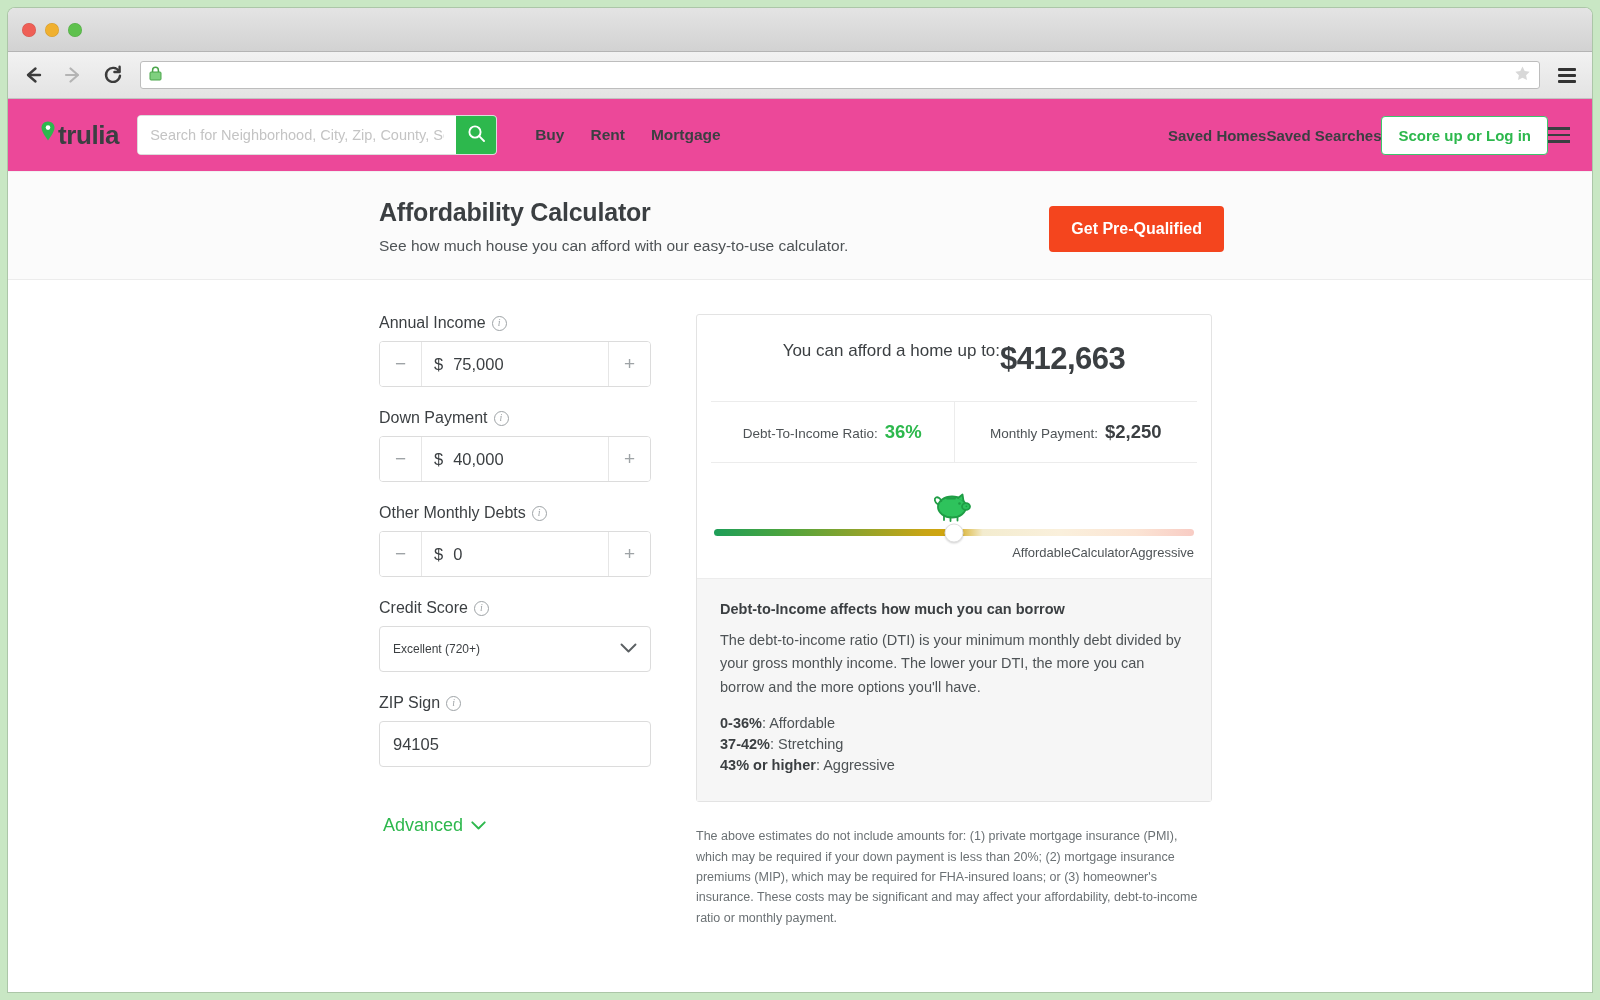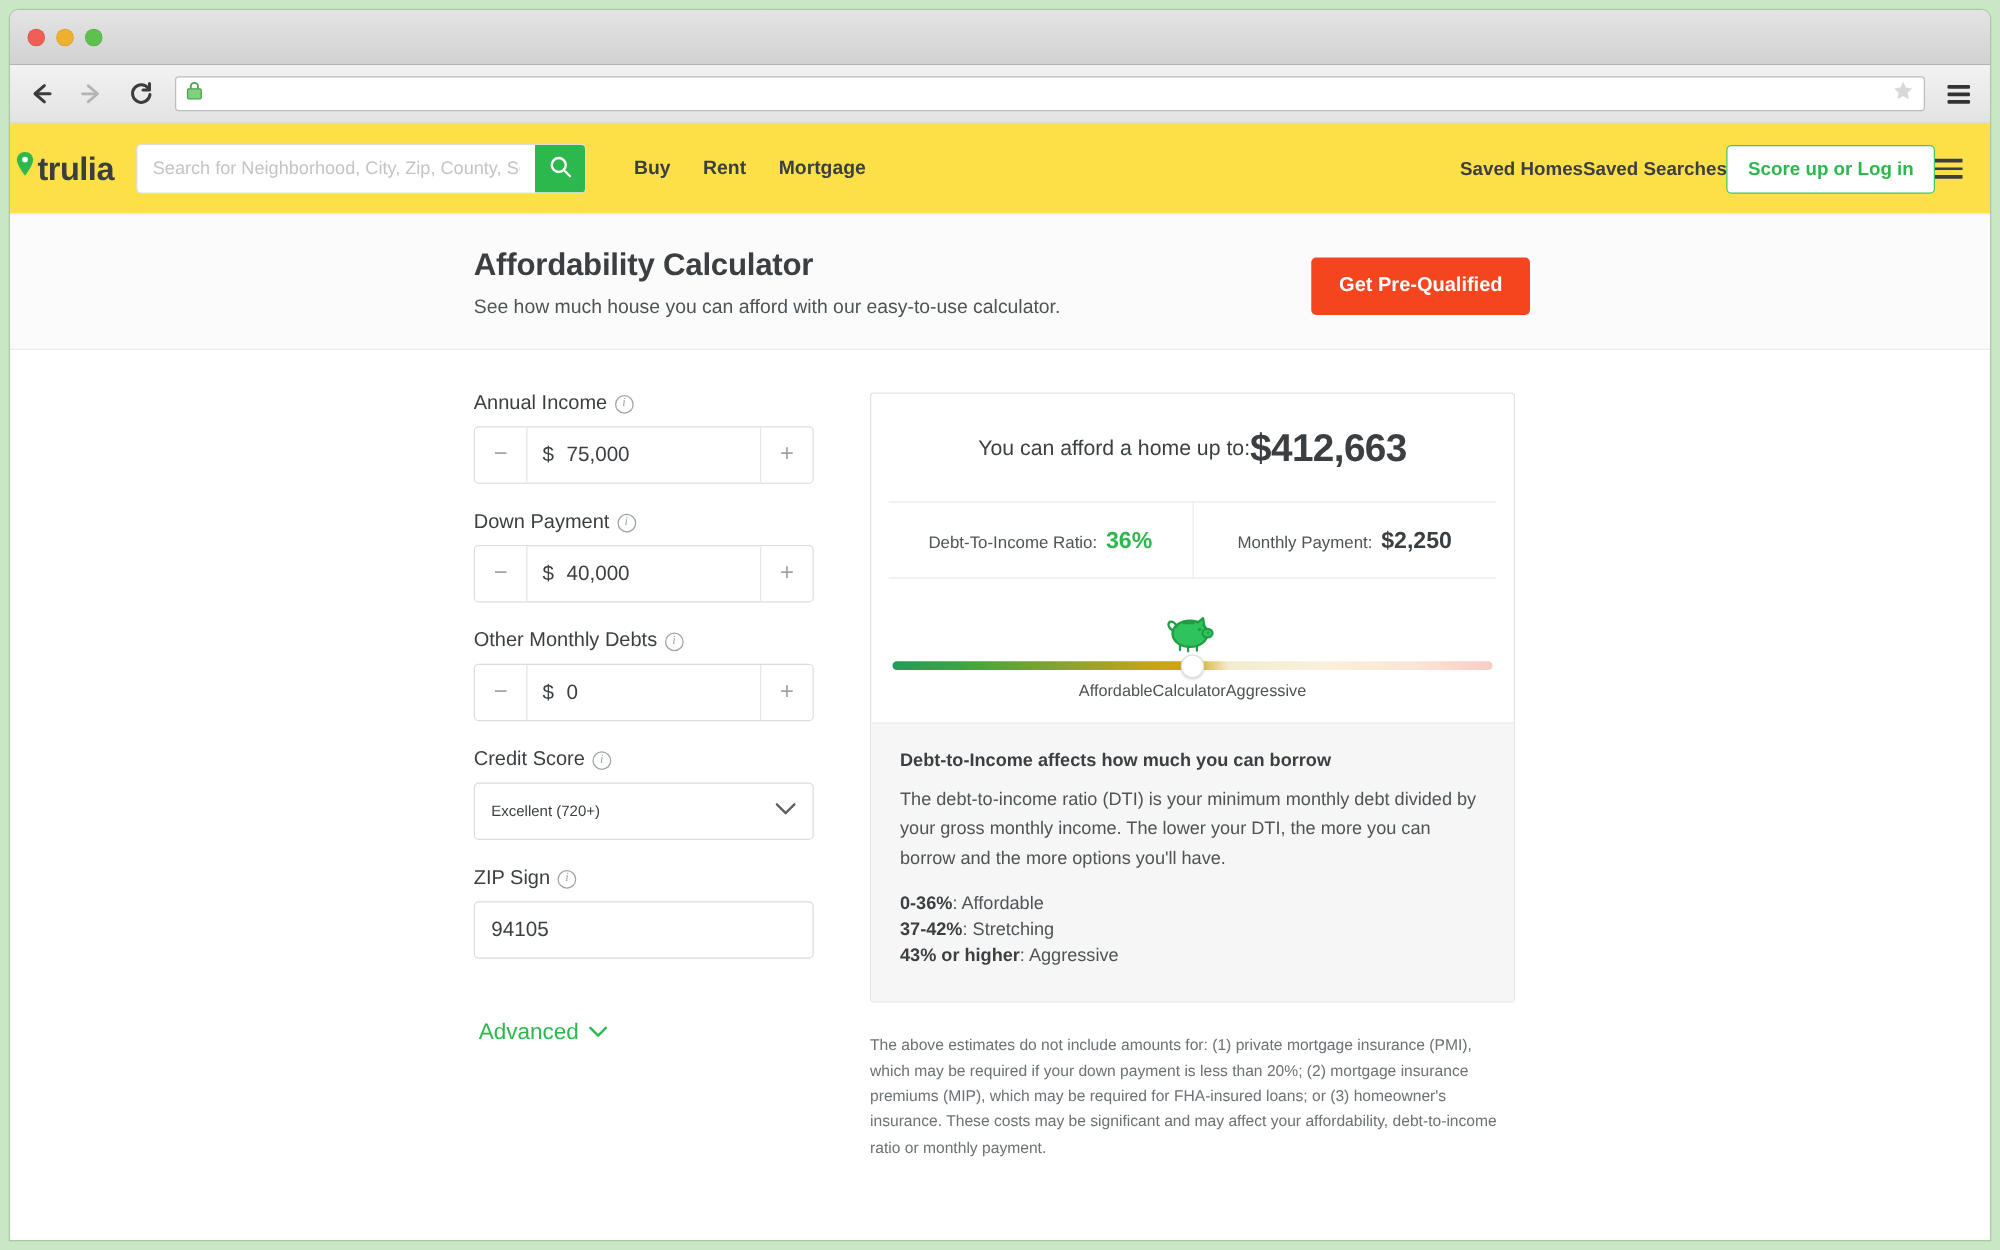--- a/index.html
+++ b/index.html
@@ -89,22 +89,22 @@
     background: #fff;
     overflow: hidden;
     position: relative;
   }
 
   
   .site-header {
     height: 72px;
     display: flex;
     align-items: center;
-    padding: 0 22px 0 4px;
-    background: #fde047;
+    padding: 0 22px 0 32px;
+    background: #ec4899;
   }
   .logo { display: flex; align-items: center; gap: 2px; margin-right: 18px; }
   .logo-word {
     font-size: 26px;
     font-weight: bold;
     color: #3b3f42;
     letter-spacing: -0.4px;
   }
 
   .search-wrap {
@@ -332,21 +332,21 @@
 
   
   .results-col { width: 516px; }
   .result-card {
     border: 1px solid #e3e3e3;
     border-radius: 3px;
     background: #fff;
   }
   .afford-row {
     display: flex;
-    align-items: center;
+    align-items: flex-start;
     justify-content: center;
     gap: 0;
     padding: 26px 0 24px;
   }
   .afford-label { font-size: 17px; color: #3b3f42; }
   .afford-value {
     font-size: 31px;
     font-weight: bold;
     color: #3b3f42;
     letter-spacing: -0.5px;
@@ -402,21 +402,21 @@
     transform: translate(-50%, -50%);
     width: 19px; height: 19px;
     background: #fff;
     border: 1px solid #dfdfdf;
     border-radius: 50%;
     box-shadow: 0 1px 2px rgba(0,0,0,.16);
     cursor: pointer;
   }
   .gauge-labels {
     display: flex;
-    justify-content: center;
+    justify-content: flex-end;
     margin-top: 9px;
     padding: 0 1px;
   }
   .gauge-labels span { font-size: 13px; color: #4e5356; }
 
   .dti-box {
     background: #f6f6f6;
     border-top: 1px solid #ececec;
     padding: 22px 23px 26px;
   }

